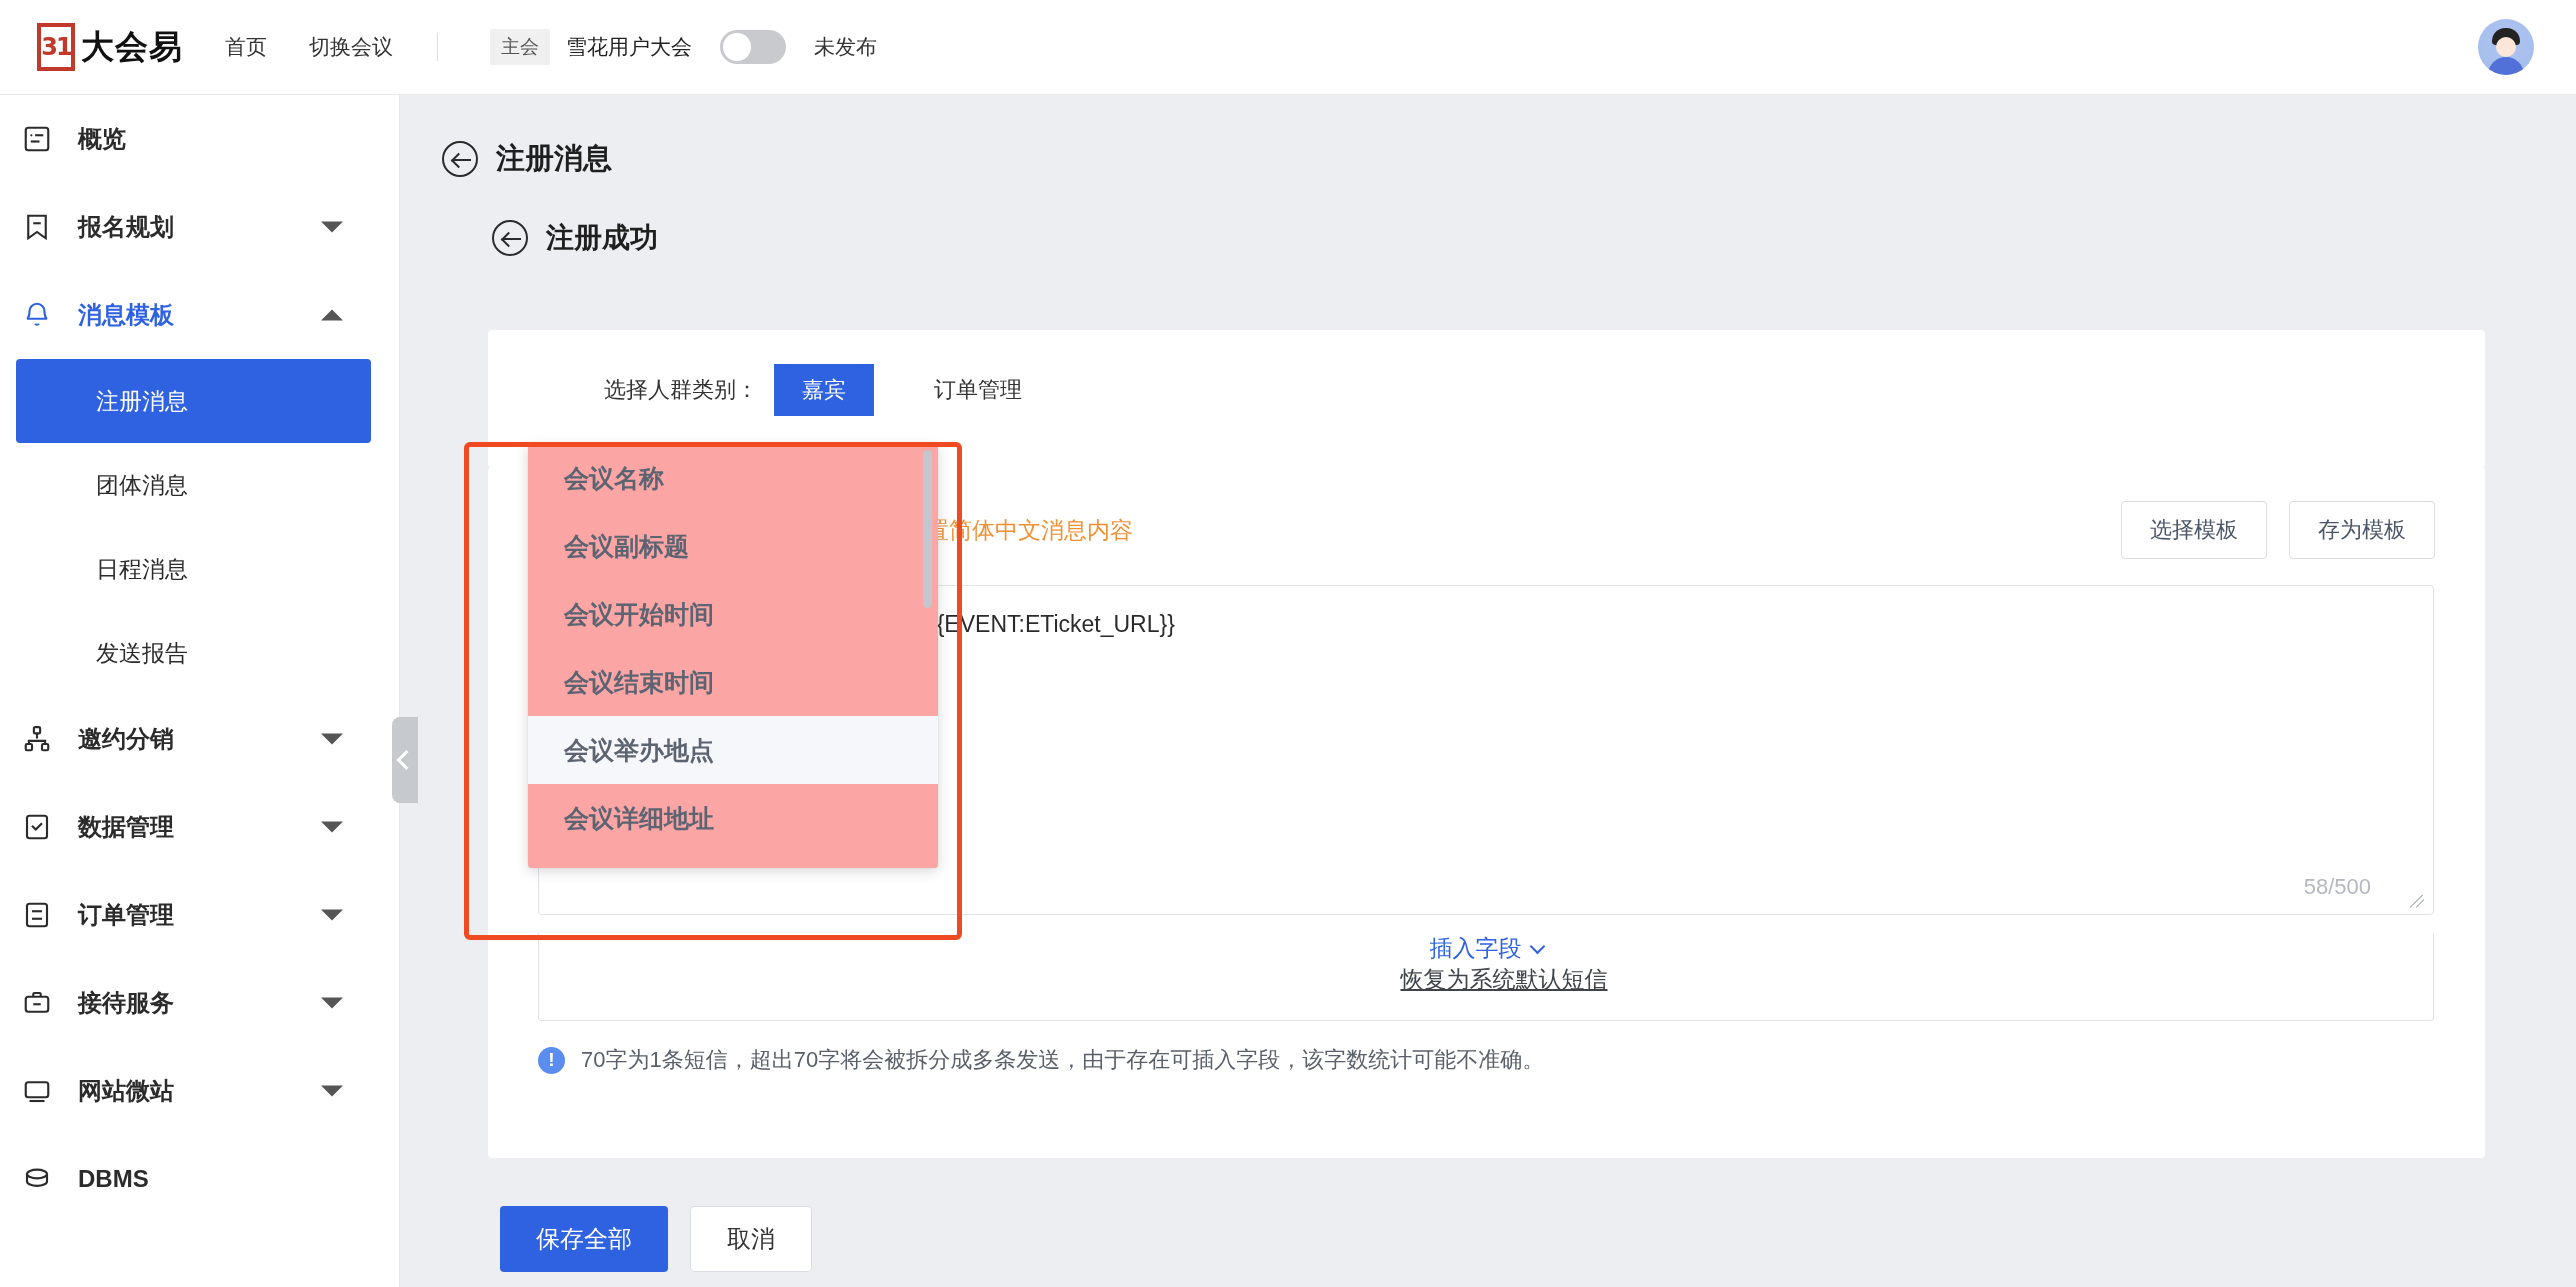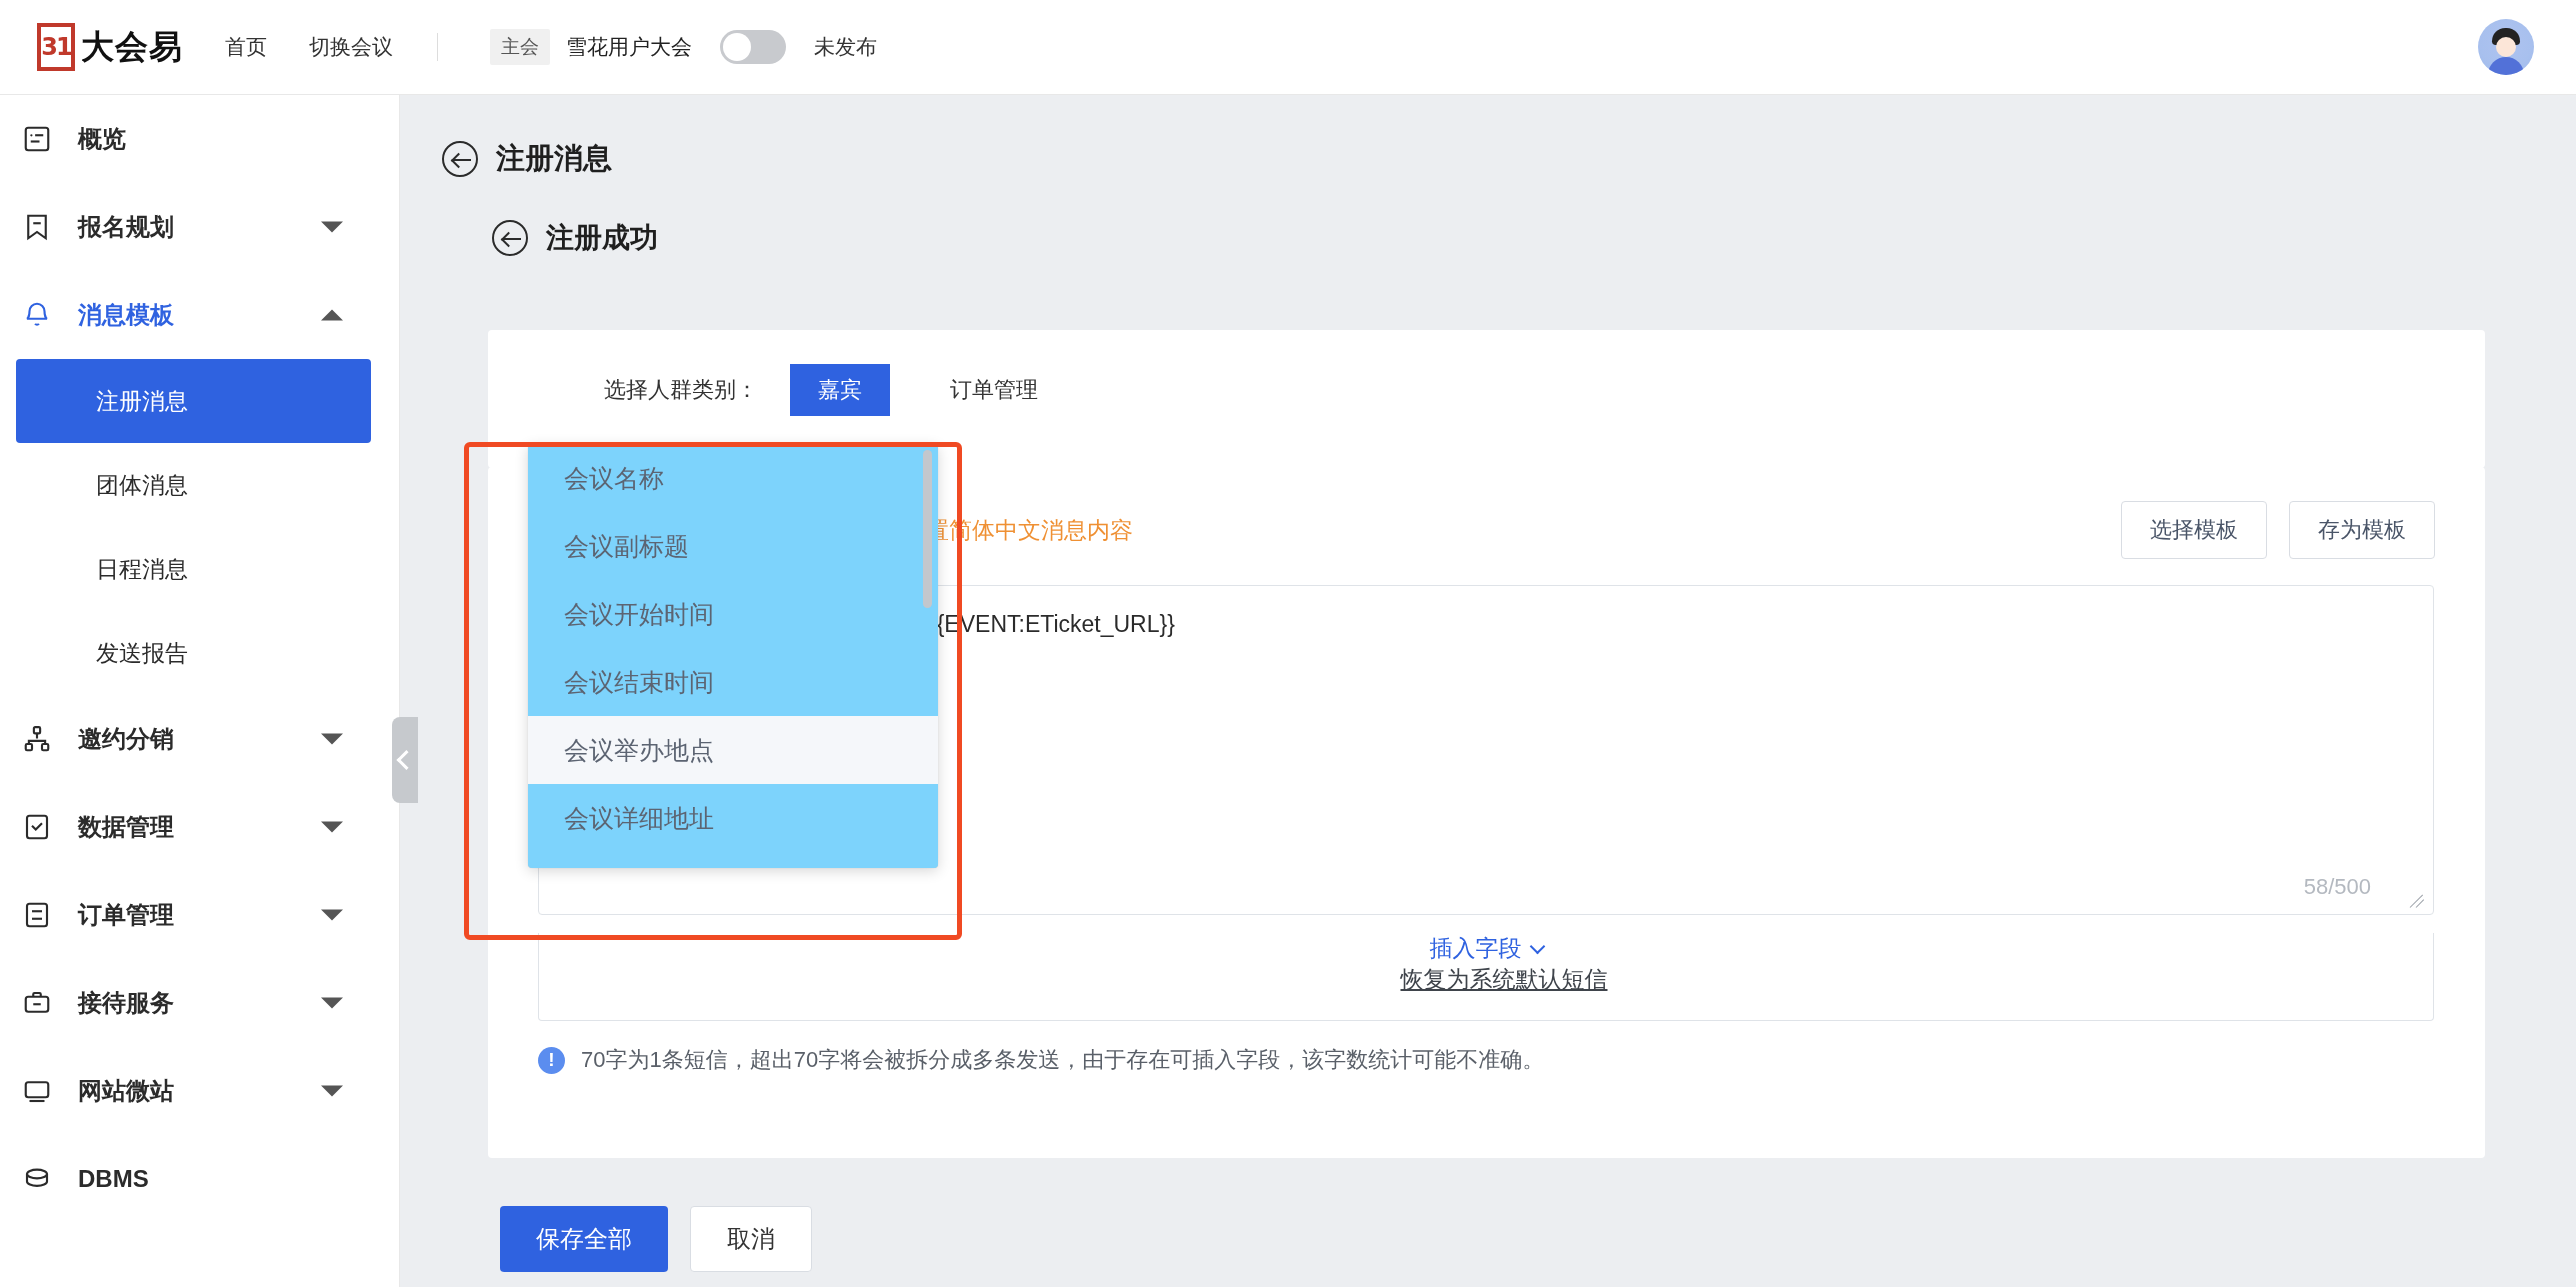--- a/index.html
+++ b/index.html
@@ -143,21 +143,21 @@
   }
   #card-category { top: 235px; height: 138px; }
   #card-body { top: 372px; height: 691px; }
 
   .cat-row { display: flex; align-items: center; height: 120px; padding-left: 116px; }
   .cat-label { font-size: 22px; color: #333; }
   .cat-tab {
     margin-left: 32px; font-size: 22px; padding: 11px 28px; cursor: pointer;
     color: #333;
   }
-  .cat-tab.on { background: #2f62e0; color: #fff; }
+  .cat-tab.on { background: #2f62e0; color: #fff; margin-left: 16px; }
 
   .warn-text {
     position: absolute; left: 0; top: 48px; font-size: 23px;
     color: #ef9033; white-space: nowrap;
   }
   .tpl-btns { position: absolute; right: 50px; top: 34px; display: flex; gap: 22px; }
   .tpl-btn {
     border: 1px solid #d9dde3; background: #fff; border-radius: 4px;
     font-size: 22px; color: #4a5568; padding: 13px 28px; cursor: pointer;
     font-family: "Liberation Sans", sans-serif;
@@ -239,23 +239,23 @@
   .collapse-handle::after {
     content: ""; width: 11px; height: 11px;
     border-left: 3px solid #fff; border-bottom: 3px solid #fff;
     transform: rotate(45deg) translate(1px, -1px);
   }
 
   
   .dropdown {
     position: absolute; left: 528px; top: 444px;
     width: 410px; height: 424px;
-    background: #7dd3fc; border-radius: 4px;
+    background: #fca5a5; border-radius: 4px;
     box-shadow: 0 3px 14px rgba(0,0,0,0.16), 0 0 1px rgba(0,0,0,0.2);
-    z-index: 60; overflow: hidden;
+    z-index: 60; overflow: hidden; font-weight: bold;
   }
   .dd-item {
     height: 68px; display: flex; align-items: center;
     padding-left: 36px; font-size: 25px; color: #5c6472; cursor: pointer;
   }
   .dd-item.hover { background: #f5f7fa; }
   .dd-scroll {
     position: absolute; right: 6px; top: 6px; width: 9px; height: 158px;
     background: #c3c7cd; border-radius: 5px;
   }

